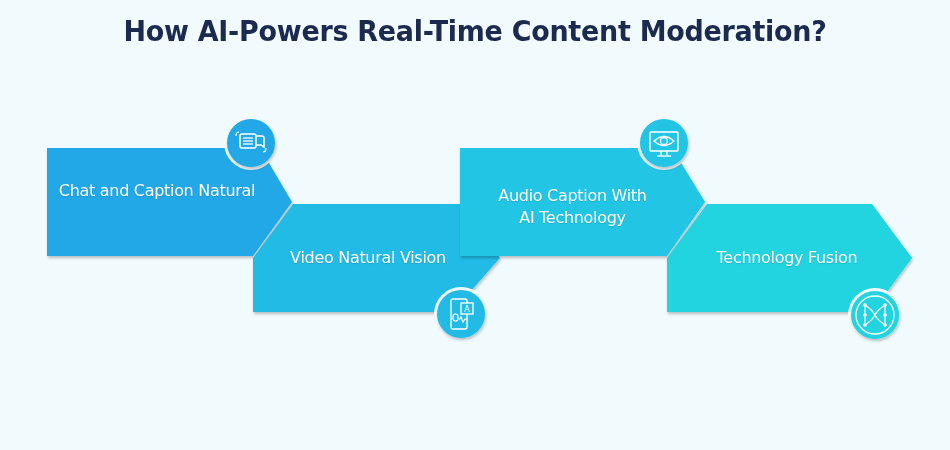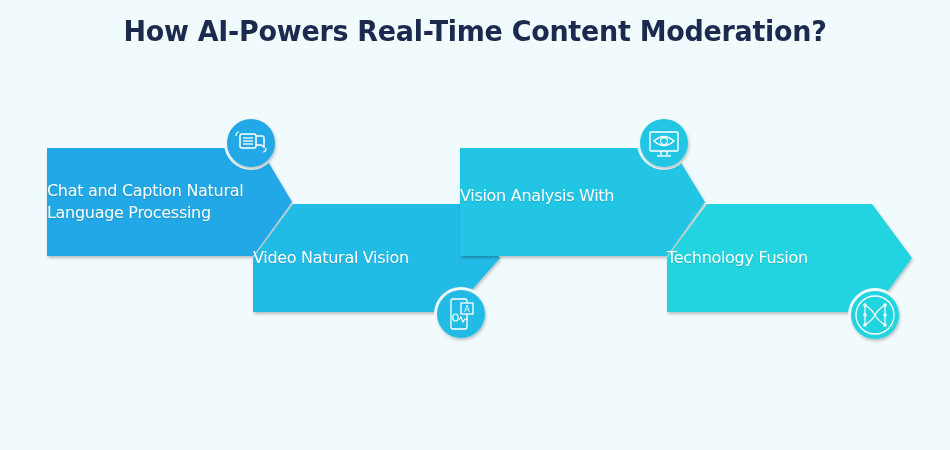--- a/index.html
+++ b/index.html
@@ -13,21 +13,21 @@
     position:absolute; left:0; top:14px; width:950px;
     text-align:center; font-size:29px; font-weight:bold;
     color:#1b2a4e; letter-spacing:-0.3px;
     font-family:"DejaVu Sans", sans-serif;
     transform: scaleX(0.93);
   }
   svg.diagram { position:absolute; left:0; top:0; }
   .label {
     position:absolute; color:#ffffff; font-size:16px;
     font-family:"DejaVu Sans", sans-serif;
-    line-height:22px; letter-spacing:-0.3px;
+    text-align:center; line-height:22px; letter-spacing:-0.3px;
     text-shadow:0 1px 1px rgba(0,0,0,0.15);
   }
 </style>
 </head>
 <body>
 
 <div class="title">How AI-Powers Real-Time Content Moderation?</div>
 
 <svg class="diagram" width="950" height="450" viewBox="0 0 950 450">
   <defs>
@@ -88,23 +88,23 @@
       <circle cx="865" cy="315" r="1.8" fill="#fff"></circle>
       <circle cx="865" cy="325" r="1.8" fill="#fff"></circle>
     <circle cx="885" cy="305" r="1.8" fill="#fff"></circle>
       <circle cx="885" cy="315" r="1.8" fill="#fff"></circle>
       <circle cx="885" cy="325" r="1.8" fill="#fff"></circle>
   </g>
 </svg>
 
 <div class="label" style="left:47px; top:180px; width:220px;">
   <div>Chat and Caption Natural</div>
-  <div>Language Processing</div>
 </div>
 <div class="label" style="left:253px; top:247px; width:230px;">
   <div>Video Natural Vision</div>
 </div>
 <div class="label" style="left:460px; top:185px; width:225px;">
-  <div>Vision Analysis With</div>
+  <div>Audio Caption With</div>
+  <div>AI Technology</div>
 </div>
 <div class="label" style="left:667px; top:247px; width:240px;">
   <div>Technology Fusion</div>
 </div>
 
 </body></html>

